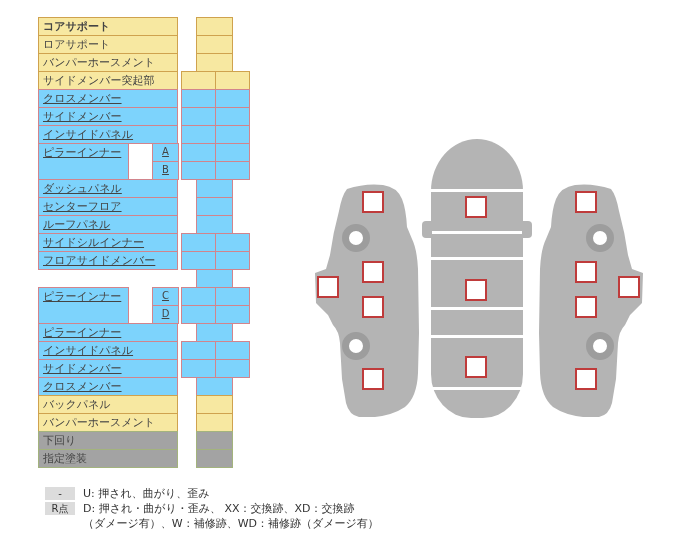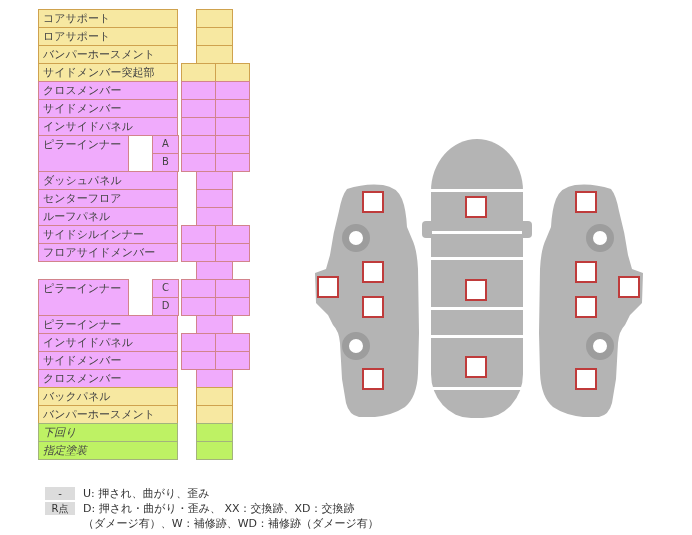--- a/index.html
+++ b/index.html
@@ -6,38 +6,38 @@
   html,body { background:#ffffff; }
   body {
     width:692px; height:535px; position:relative; overflow:hidden;
     font-family:"DejaVu Sans","Liberation Sans",sans-serif; color:#444;
   }
   #stage { position:absolute; left:0; top:0; width:692px; height:535px; }
 
   
   #parts-table { position:absolute; left:38px; top:5px; width:215px; }
   .t-row { position:relative; margin-top:-1px; }
-  .t-row:first-child { margin-top:4px; }
+  .t-row:first-child { margin-top:12px;font-weight:bold; }
   .t-row.h1 { height:19px; }
   .t-row.h2 { height:37px; }
   .lbl {
     position:absolute; left:0; top:0; height:100%; width:140px;
     border:1px solid; font-size:11px; line-height:16px; padding:1px 0 0 4px;
     white-space:nowrap; overflow:hidden;
   }
   .lbl.narrow { width:91px; }
   .sub {
     position:absolute; left:114px; width:27px; height:19px;
     border:1px solid; font-size:10px; text-align:center; padding-top:2px;
   }
   .cell { position:absolute; border:1px solid; height:19px; }
 
   .yellow { background:#f7e8a1; border-color:#cfa24e; }
-  .pink   { background:#f0abfc; border-color:#d2848c; }
-  .green  { background:#bef264; border-color:#a3b37d;font-style:italic; }
+  .pink   { background:#7dd3fc; border-color:#d2848c;text-decoration:underline; }
+  .green  { background:#a3a3a3; border-color:#a3b37d; }
 
   
   #diagram { position:absolute; left:0; top:0; width:692px; height:535px; }
   .side-svg { position:absolute; width:118px; height:237px; }
   #left-side  { left:313px; top:183px; }
   #right-side { left:527px; top:183px; transform:scaleX(-1); }
 
   #center-car {
     position:absolute; left:431px; top:139px; width:92px; height:279px;
     background:#b4b4b4;

